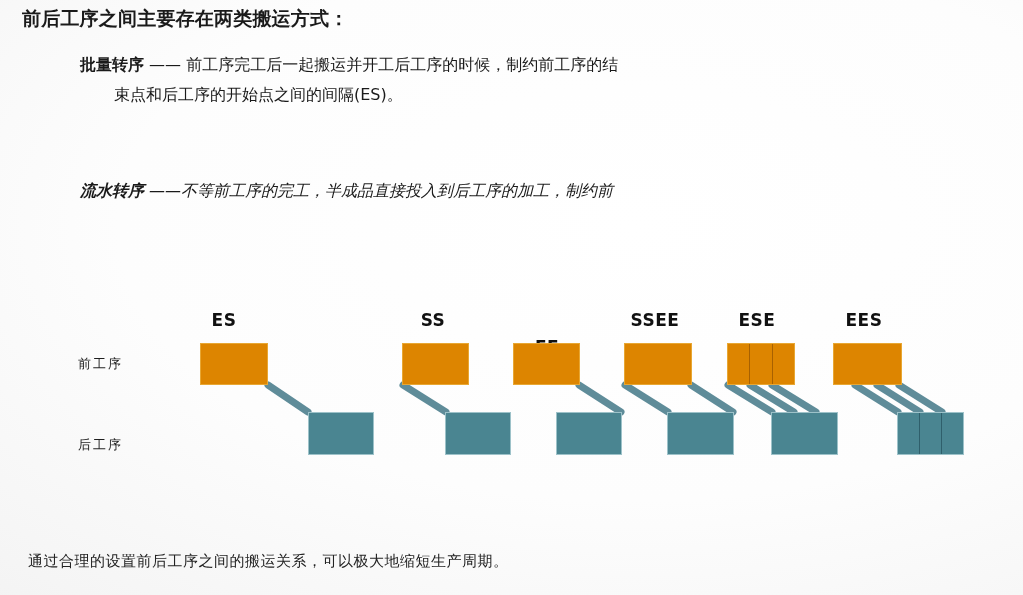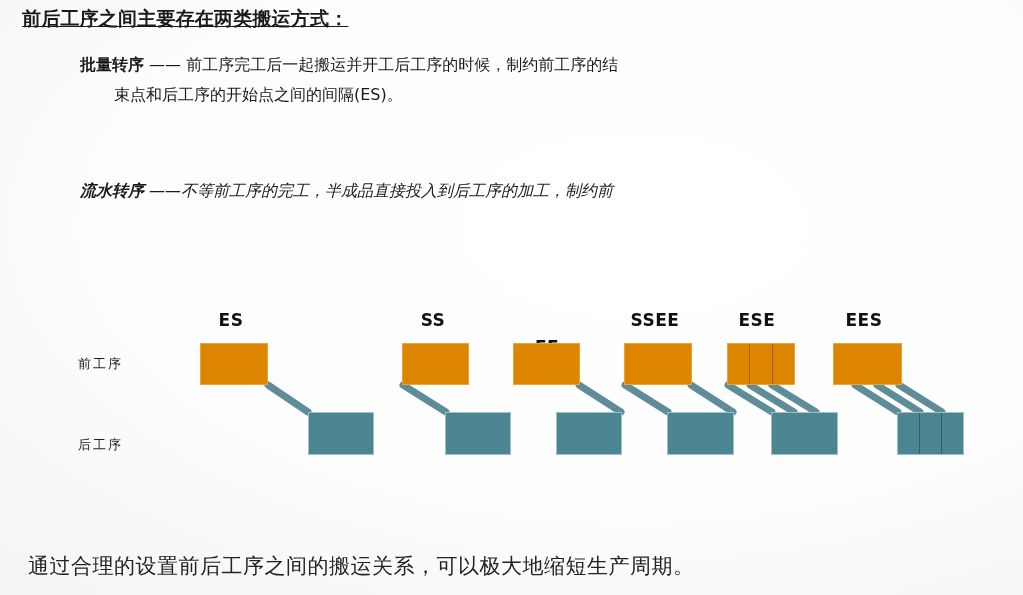--- a/index.html
+++ b/index.html
@@ -23,21 +23,20 @@
   
   .heading {
     position: absolute;
     left: 22px;
     top: 6px;
     font-size: 19px;
     font-weight: bold;
     color: #1a1a1a;
     letter-spacing: 0.2px;
     white-space: nowrap;
-    text-decoration: underline;
   }
   .para {
     position: absolute;
     color: #1a1a1a;
     font-size: 16px;
     line-height: 30px;
   }
   .para .lead {
     font-weight: bold;
   }
@@ -58,21 +57,21 @@
     font-style: italic;
   }
   #para-flow .l2 {
     display: block;
     padding-left: 34px;
   }
   .footnote {
     position: absolute;
     left: 28px;
     top: 552px;
-    font-size: 21px;
+    font-size: 15px;
     color: #232323;
     font-family: "DejaVu Serif", "Liberation Serif", serif;
     letter-spacing: 0.5px;
     white-space: nowrap;
   }
 
   
   #diagram {
     position: absolute;
     left: 0;
@@ -165,21 +164,21 @@
         <line x1="625" y1="85" x2="668" y2="112" stroke="#5f8c99"></line>
         <line x1="691" y1="85" x2="733" y2="112" stroke="#5f8c99"></line>
         <line x1="728" y1="85" x2="772" y2="112" stroke="#5f8c99"></line>
         <line x1="750" y1="85" x2="794" y2="112" stroke="#5f8c99"></line>
         <line x1="772" y1="85" x2="816" y2="112" stroke="#5f8c99"></line>
         <line x1="855" y1="85" x2="898" y2="112" stroke="#5f8c99"></line>
         <line x1="877" y1="85" x2="920" y2="112" stroke="#5f8c99"></line>
         <line x1="899" y1="85" x2="942" y2="112" stroke="#5f8c99"></line>
       </svg>
     <div id="cases-layer">
-        <div class="case-label" style="left: 191px; width: 80px;">ES</div>
+        <div class="case-label" style="left: 184px; width: 80px;">ES</div>
         <div class="bar upstream" style="left: 200px; width: 68px;">
           <div class="seg"></div>
         </div>
         <div class="bar downstream" style="left: 308px; width: 66px;">
           <div class="seg"></div>
         </div>
         <div class="case-label" style="left: 393px; width: 80px;">SS</div>
         <div class="bar upstream" style="left: 402px; width: 67px;">
           <div class="seg"></div>
         </div>

